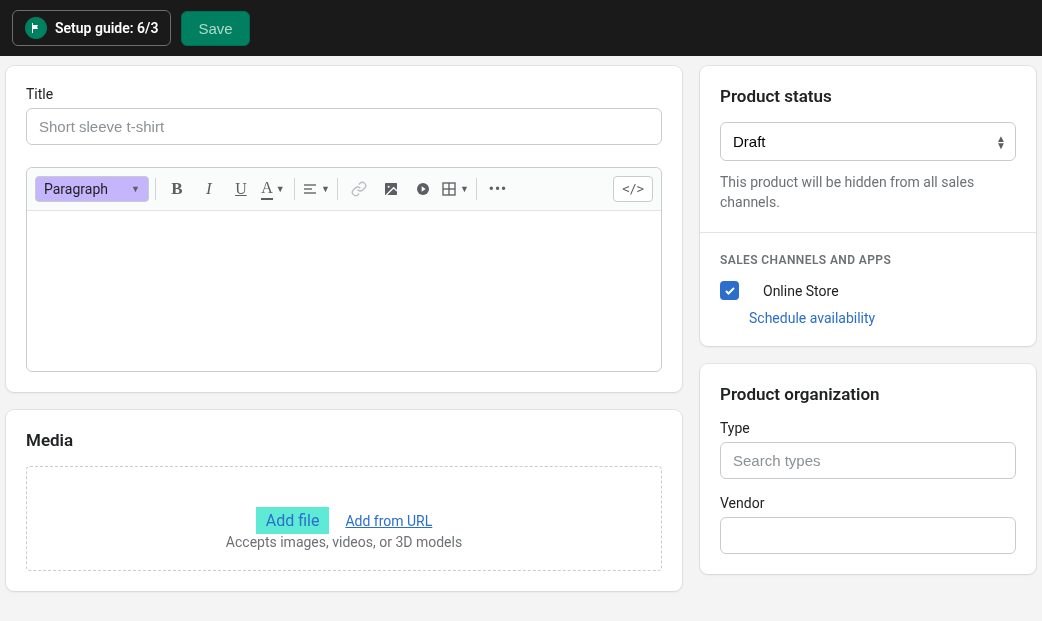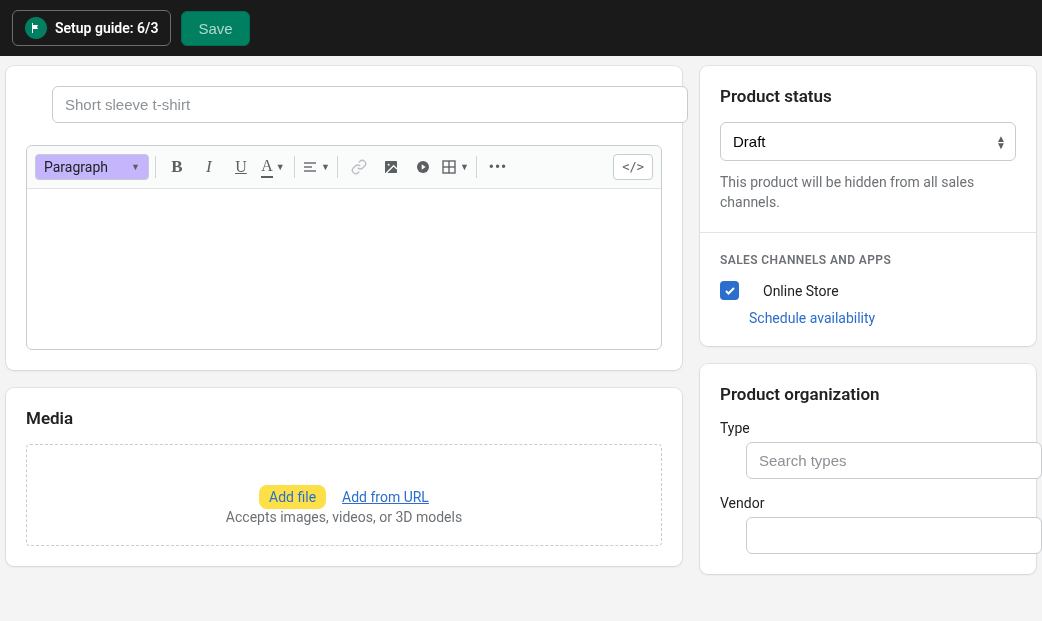--- a/index.html
+++ b/index.html
@@ -15,36 +15,36 @@
     .btn-save { background: #008060; border: 1px solid #006e52; color: #b0d8cc; }
     
     .layout { display: flex; gap: 18px; padding: 10px 6px; align-items: flex-start; }
     .main-col { flex: 1; min-width: 0; display: flex; flex-direction: column; gap: 18px; }
     .side-col { width: 336px; display: flex; flex-direction: column; gap: 18px; }
     
     .card { background: #fff; border-radius: 8px; box-shadow: 0 0 0 1px rgba(0,0,0,0.06), 0 1px 3px rgba(0,0,0,0.08); padding: 20px; }
     .card-section-divider { margin: 20px -20px; height: 1px; background: #e1e3e5; }
     
     .field-label { display: block; color: #202223; font-size: 14px; margin-bottom: 6px; }
-    .text-input { width: 100%; border: 1px solid #c9cccf; border-radius: 6px; padding: 9px 12px; font-size: 15px; color: #202223; margin-left: 26px; }
+    .text-input { width: 100%; border: 1px solid #c9cccf; border-radius: 6px; padding: 9px 12px; font-size: 15px; color: #202223; }
     .text-input::placeholder { color: #8c9196; }
     
     .rte-wrapper { border: 1px solid #c9cccf; border-radius: 6px; margin-top: 4px; }
     .rte-toolbar { display: flex; align-items: center; gap: 2px; padding: 6px 8px; border-bottom: 1px solid #e1e3e5; background: #fafbfb; border-radius: 6px 6px 0 0; }
     .rte-select { display: flex; align-items: center; gap: 20px; padding: 4px 8px; border: 1px solid #c9cccf; border-radius: 4px; background: #c4b5fd; font-size: 14px; cursor: pointer; }
     .rte-btn { width: 30px; height: 30px; display: flex; align-items: center; justify-content: center; cursor: pointer; border-radius: 4px; color: #5c5f62; }
     .rte-sep { width: 1px; height: 22px; background: #d2d5d8; margin: 0 4px; }
     .rte-spacer { flex: 1; }
     .rte-code-btn { border: 1px solid #c9cccf; border-radius: 4px; padding: 5px 8px; font-family: monospace; font-size: 12px; cursor: pointer; color:#5c5f62; background:#fff; }
     .rte-body { height: 160px; padding: 10px; }
     
     .media-heading { font-weight: 600; font-size: 17px; margin-bottom: 16px; }
     .media-drop { border: 1px dashed #c9cccf; border-radius: 4px; padding: 40px 20px 20px; text-align: center; }
     .media-actions { display: flex; justify-content: center; gap: 16px; align-items: center; }
-    .add-file-btn { background: #fde047; color: #2c6ecb; border-radius: 8px; padding: 4px 10px; cursor: pointer; font-size: 14px; }
+    .add-file-btn { background: #5eead4; color: #2c6ecb; border-radius: 0; padding: 4px 10px; cursor: pointer; font-size: 16px; }
     .add-url-link { color: #2c6ecb; text-decoration: underline; cursor: pointer; font-size: 14px; }
     .media-help { color: #6d7175; font-size: 14px; }
     
     .side-heading { font-weight: 600; font-size: 17px; margin-bottom: 16px; }
     .select-wrap { position: relative; }
     .select { width: 100%; border: 1px solid #c9cccf; border-radius: 6px; padding: 10px 12px; font-size: 15px; background: #fff; appearance: none; cursor: pointer; }
     .select-arrows { position: absolute; right: 10px; top: 50%; transform: translateY(-50%); color: #5c5f62; font-size: 10px; line-height: 7px; pointer-events:none; }
     .help-text { color: #6d7175; font-size: 14px; margin-top: 12px; line-height: 1.4; }
     
     .section-label { font-size: 12px; font-weight: 600; color: #6d7175; letter-spacing: 0.4px; margin-bottom: 14px; }
@@ -69,20 +69,21 @@
       <span>Setup guide: 6/3</span>
     </div>
     <button class="btn btn-save">Save</button>
   </div>
 </div>
 
 <div class="layout">
   <div class="main-col">
 
     <div class="card">
+      <label class="field-label">Title</label>
       <input class="text-input" placeholder="Short sleeve t-shirt" style="">
       
       <div style="height:18px"></div>
       
       <div class="rte-wrapper">
         <div class="rte-toolbar">
           <div class="rte-select">
             <span>Paragraph</span>
             <span class="caret">▼</span>
           </div>

